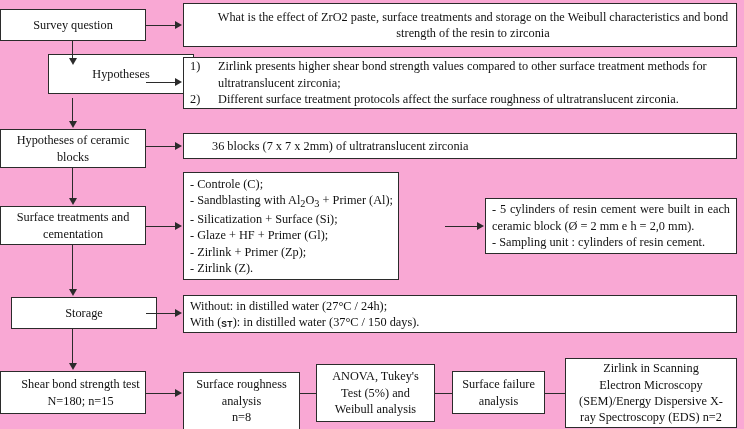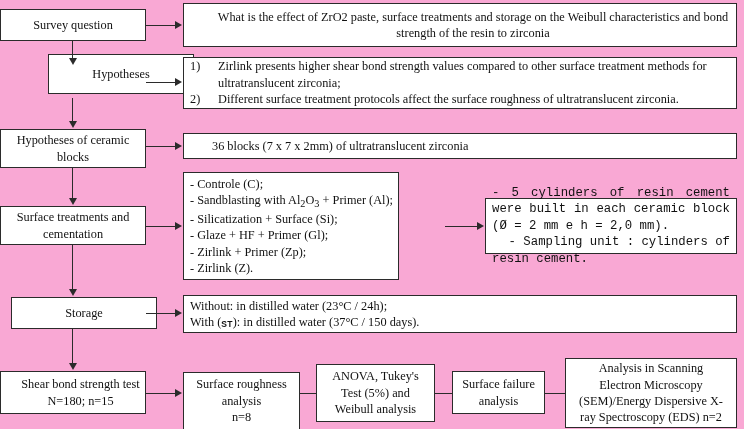--- a/index.html
+++ b/index.html
@@ -38,21 +38,20 @@
   .box .inner {
     padding: 2px 6px;
     width: 100%;
   }
   .box.center .inner {
     padding: 2px 4px;
   }
   .just .inner {
     text-align: justify;
     text-align-last: left;
-    font-family: Liberation Mono, monospace;
   }
   
   .hline {
     position: absolute;
     background: #2b2b2b;
     height: 1px;
   }
   .vline {
     position: absolute;
     background: #2b2b2b;
@@ -172,21 +171,21 @@
 
   <div class="box leftalign just" style="left:485px; top:198px; width:252px; height:56px;">
     <div class="inner">
       <div>- 5 cylinders of resin cement were built in each ceramic block (Ø = 2 mm e h = 2,0 mm).</div>
       <div style="text-align:right;">- Sampling unit : cylinders of resin cement.</div>
     </div>
   </div>
 
   <div class="box leftalign" style="left:183px; top:295px; width:554px; height:38px;">
     <div class="inner">
-      <div>Without: in distilled water (23°C / 24h);</div>
+      <div>Without: in distilled water (27°C / 24h);</div>
       <div>With (<span class="sub">ST</span>): in distilled water (37°C / 150 days).</div>
     </div>
   </div>
 
   <div class="box center" style="left:183px; top:364px; width:117px; height:58px;margin-top:8px;">
     <div class="inner">
       <div>Surface roughness</div>
       <div>analysis</div>
       <div>n=8</div>
     </div>
@@ -202,21 +201,21 @@
 
   <div class="box center" style="left:452px; top:371px; width:93px; height:43px;">
     <div class="inner">
       <div>Surface failure</div>
       <div>analysis</div>
     </div>
   </div>
 
   <div class="box center" style="left:565px; top:358px; width:172px; height:70px;">
     <div class="inner">
-      <div>Analysis in Scanning</div>
+      <div>Zirlink in Scanning</div>
       <div>Electron Microscopy</div>
       <div>(SEM)/Energy Dispersive X-</div>
       <div>ray Spectroscopy (EDS) n=2</div>
     </div>
   </div>
 
   <div class="vline" style="left:72px; top:41px; height:18px;"></div>
   <div class="arrow-d" style="left:69px; top:58px;"></div>
 
   <div class="vline" style="left:72px; top:98px; height:24px;"></div>

